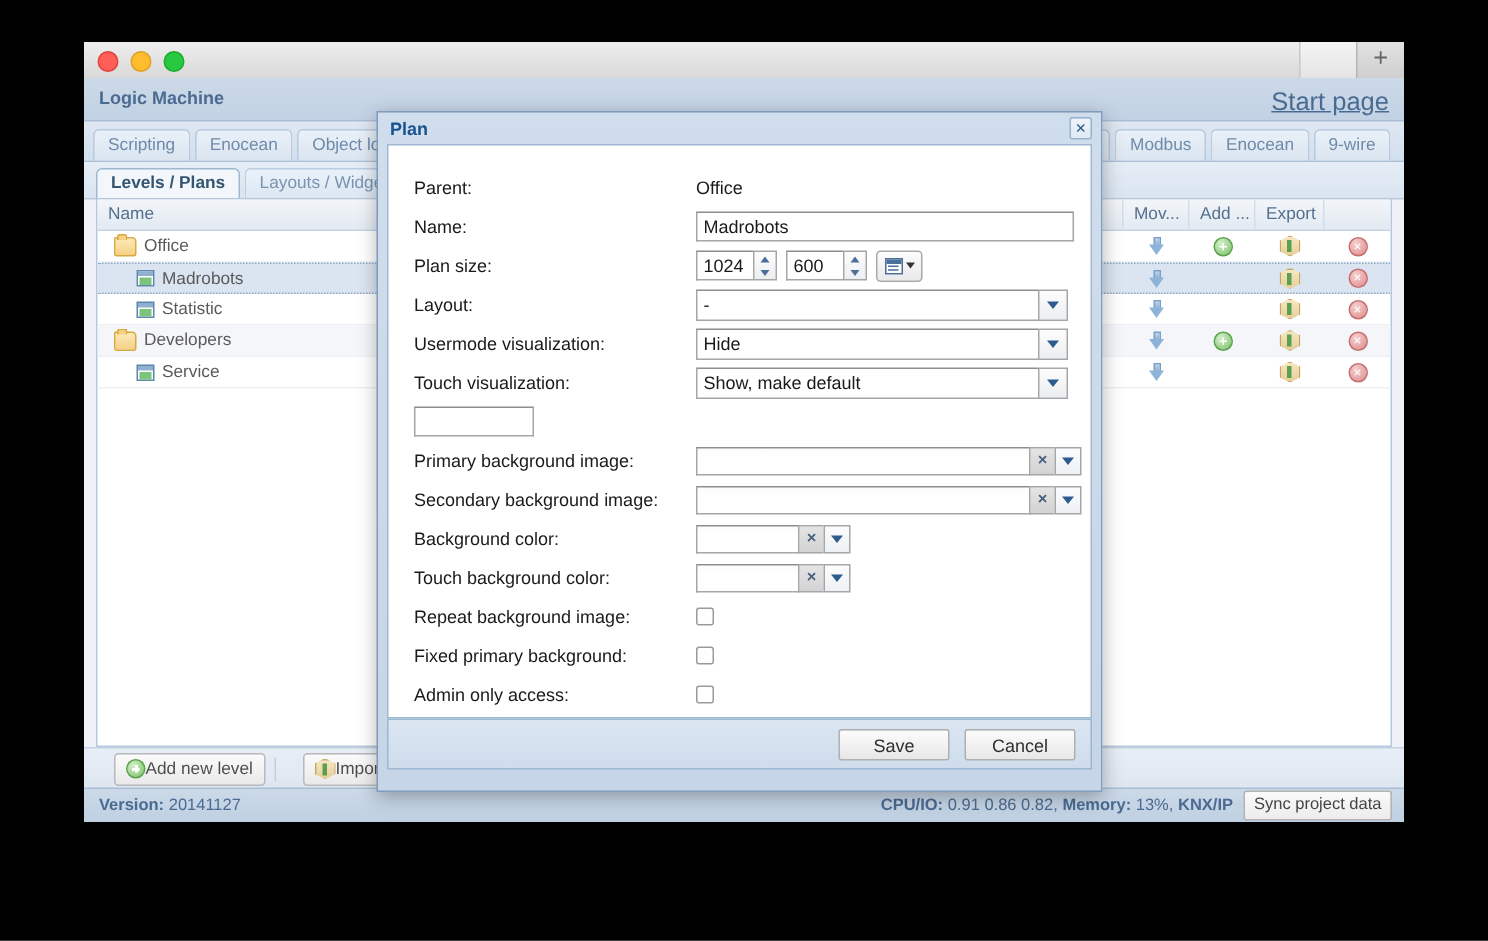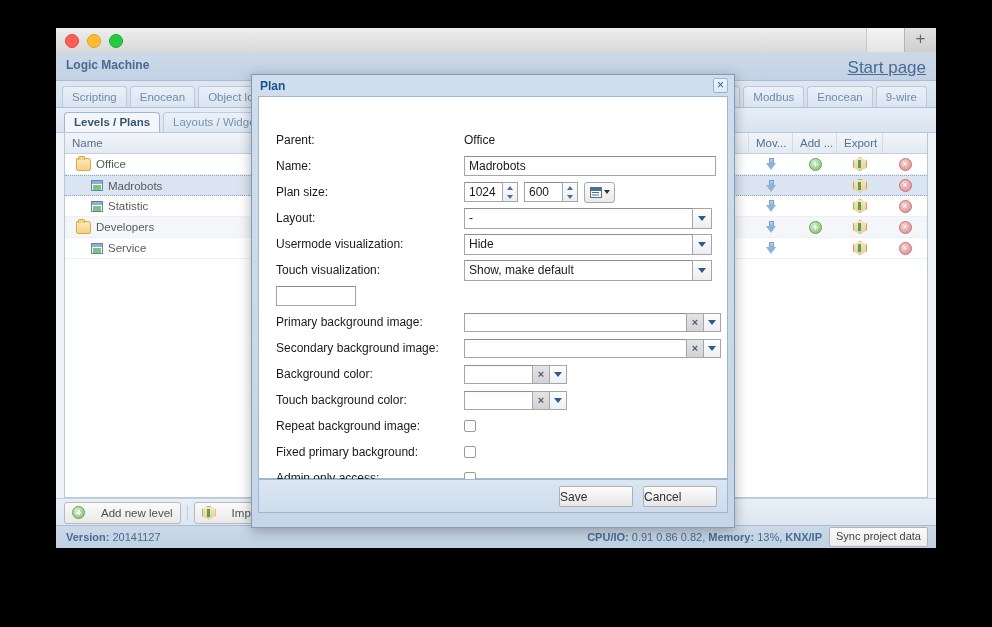--- a/index.html
+++ b/index.html
@@ -248,26 +248,27 @@
     height: 28px;
     background: linear-gradient(#e8eef6, #dde6f1);
     border-top: 1px solid #c2d0e0;
     display: flex; align-items: center;
     padding-left: 8px;
     box-sizing: border-box;
   }
   .btn-tb {
     height: 20px;
     display: inline-flex; align-items: center;
-    gap: 16px;
+    gap: 0;
     padding: 0 7px;
     font-size: 11.5px; color: #4f4f4f;
     background: linear-gradient(#fbfbfb, #e9e9e9);
     border: 1px solid #b9b9b9;
     border-radius: 3px;
+    margin-left: 12px;
   }
   .tb-sep { width:1px; height:16px; background:#c3cedb; margin:0 6px; }
 
   .statusbar {
     position: absolute;
     left: 0; right: 0; bottom: 0;
     height: 22px;
     background: linear-gradient(#ccd9e8, #bed0e2);
     border-top: 1px solid #a9bdd4;
     font-size: 11px; color: #4a6b91;
@@ -316,40 +317,40 @@
     font-size: 12px; line-height: 13px; text-align: center;
     box-sizing: border-box;
   }
   .dlg-body {
     position: absolute;
     left: 6px; right: 6px; top: 21px;
     height: 383px;
     background: #fff;
     border: 1px solid #9fb8d2;
     box-sizing: border-box;
-    padding: 30px 0 0 17px;
+    padding: 15px 0 0 17px;
   }
   .dlg-footer {
     position: absolute;
     left: 6px; right: 6px; top: 404px;
     height: 34px;
     background: linear-gradient(#dbe6f2, #cedcec);
     border: 1px solid #9fb8d2;
     box-sizing: border-box;
     display: flex; align-items: center; justify-content: flex-end;
     gap: 10px;
     padding-right: 10px;
   }
   .btn-dlg {
     width: 74px; height: 21px;
     font-size: 12px; color: #2f2f2f;
     background: linear-gradient(#fcfcfc, #e7e7e7);
     border: 1px solid #b0b0b0;
     border-radius: 2px;
-    text-align: left; line-height: 20px;
+    text-align: center; line-height: 20px;
     box-sizing: border-box;
   }
 
   
   .frow {
     display: flex;
     align-items: center;
     height: 26px;
   }
   .flabel {

